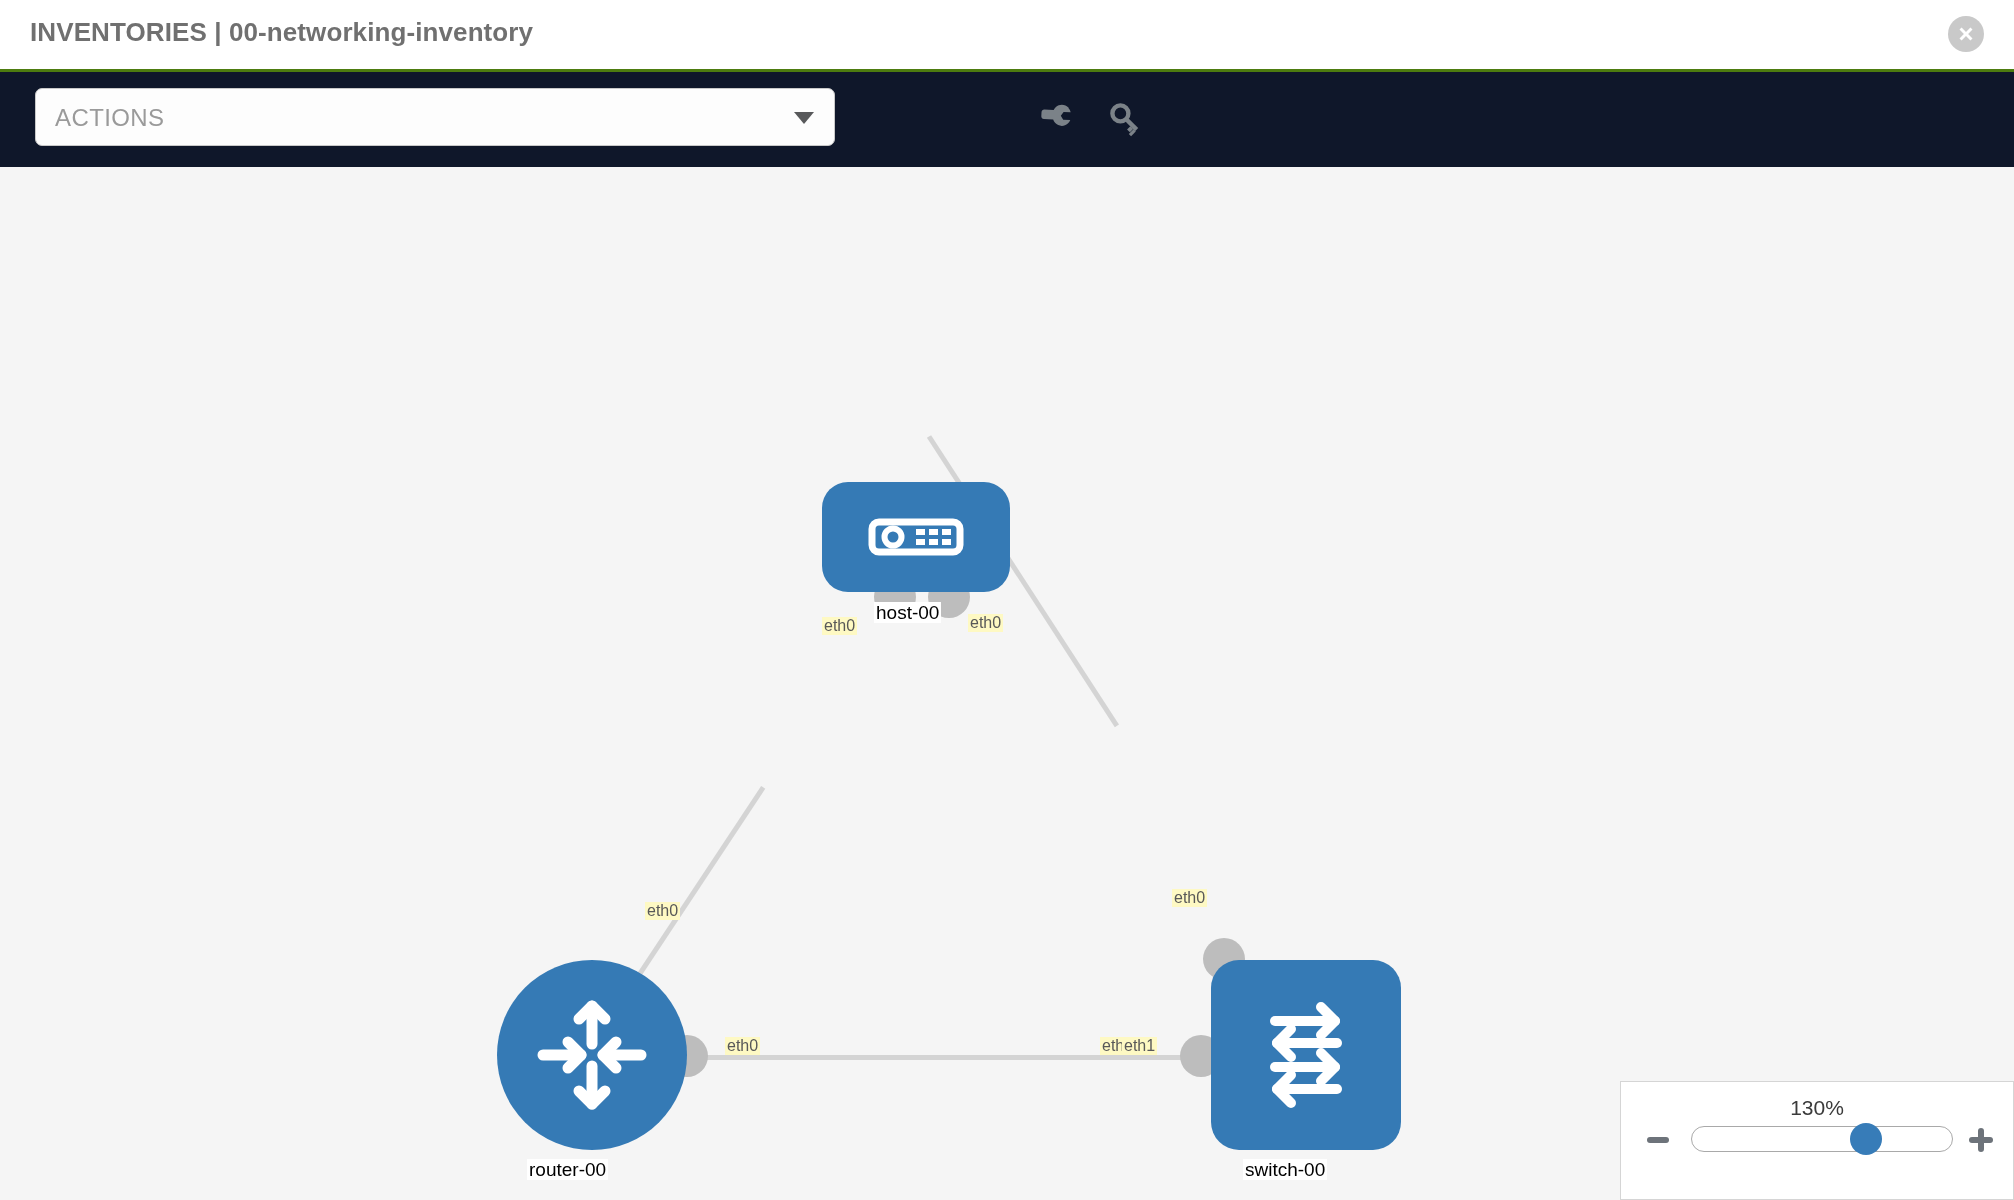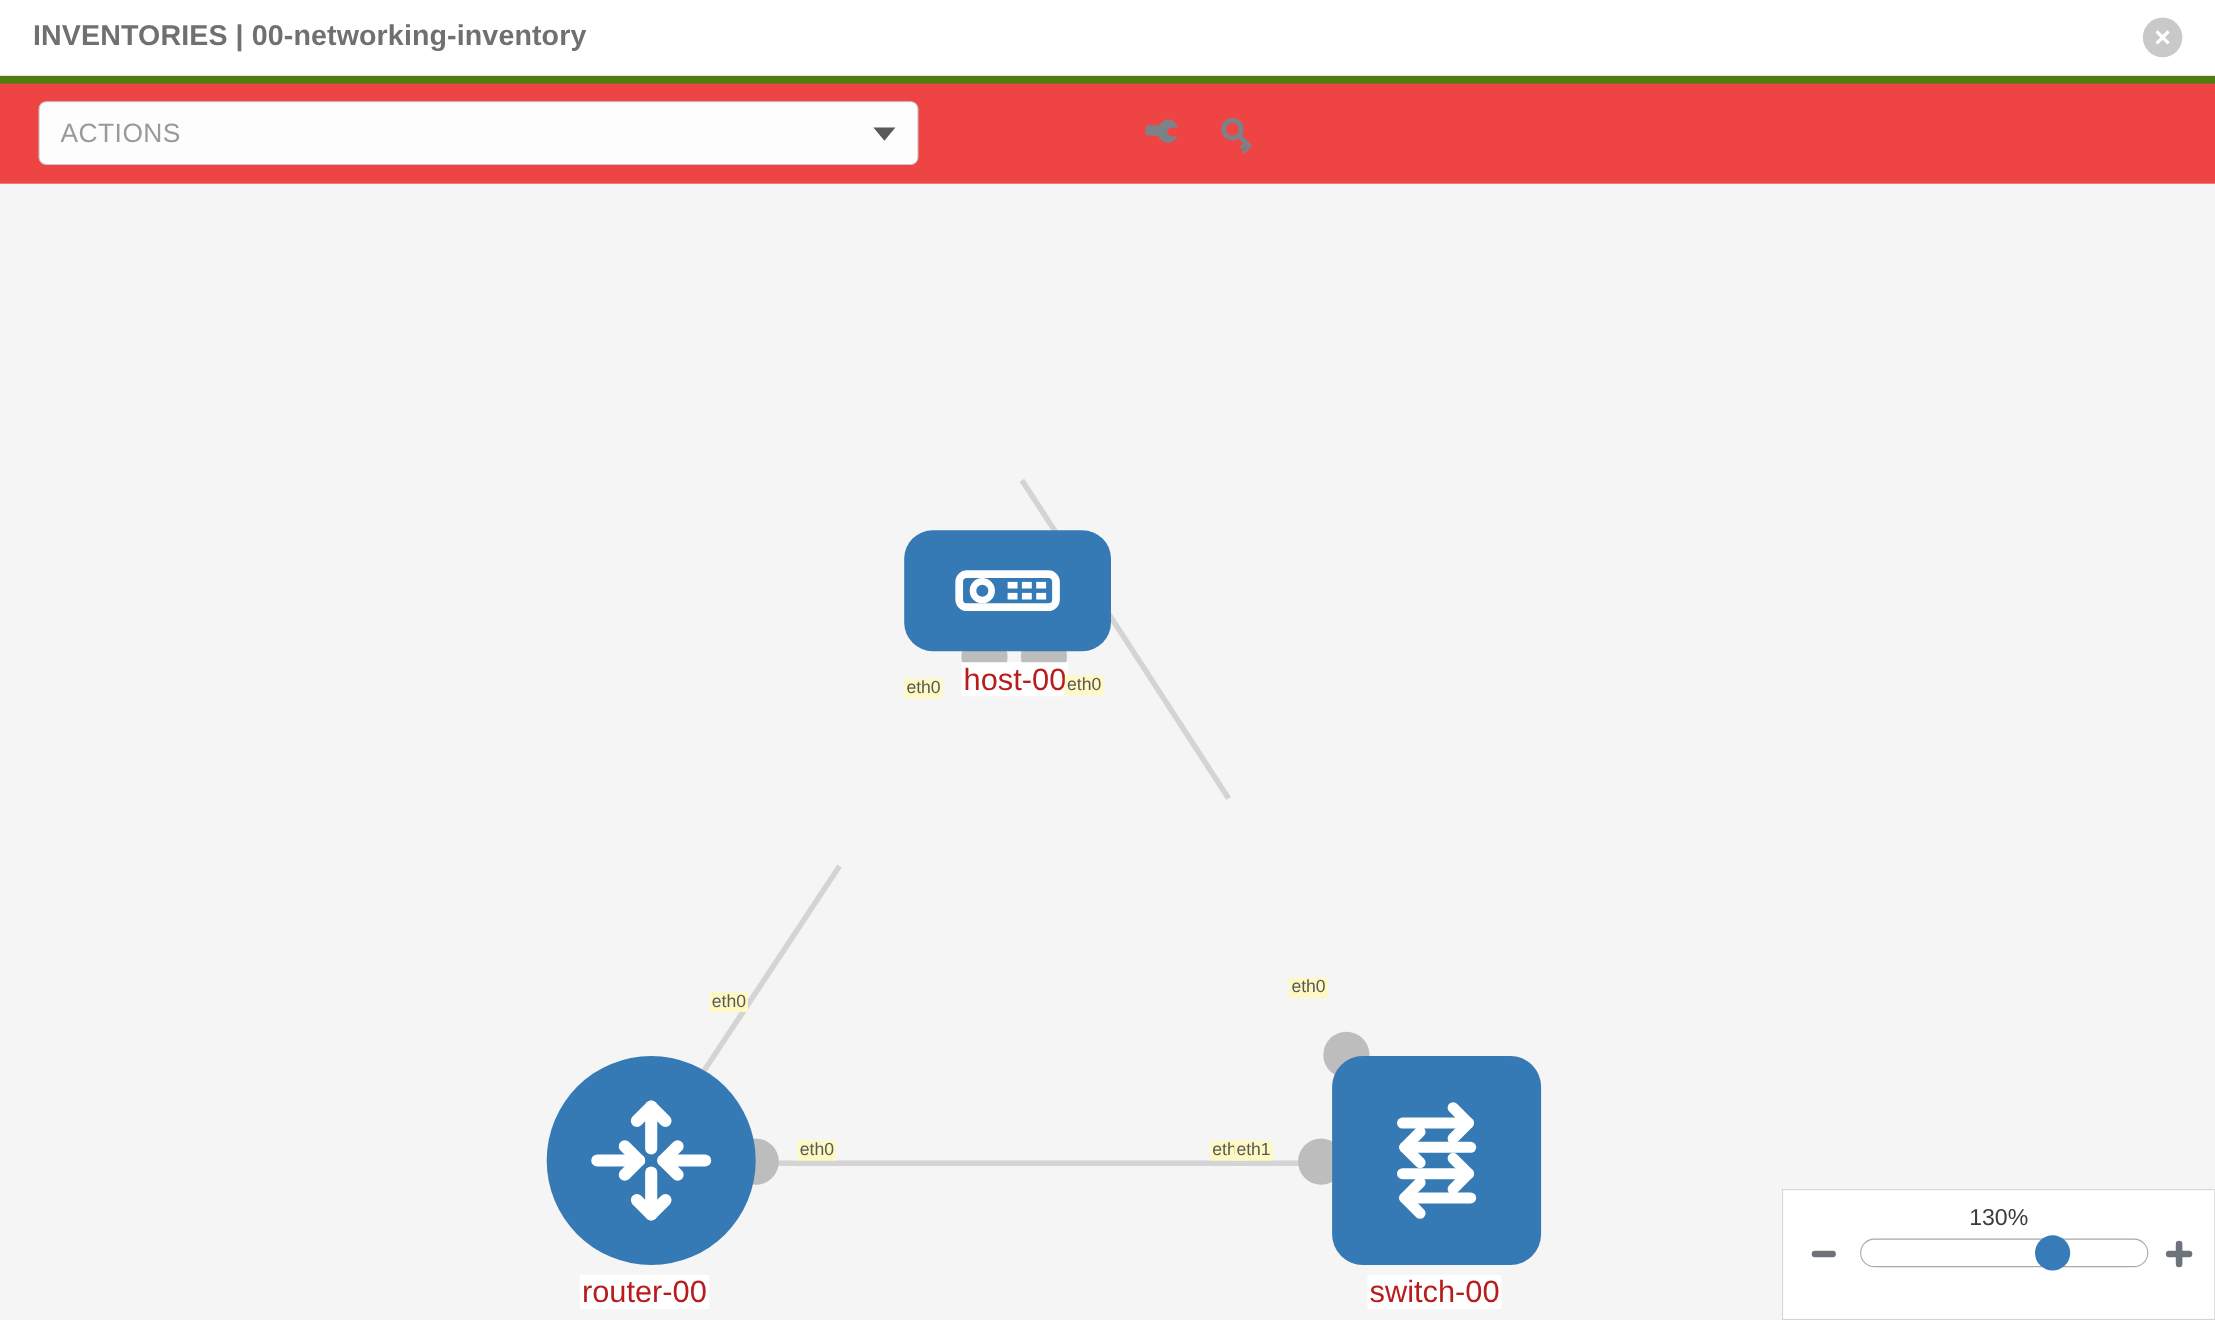--- a/index.html
+++ b/index.html
@@ -45,22 +45,22 @@
     cursor: pointer;
   }
   .close-btn svg { display: block; }
 
   
   .toolbar {
     position: absolute;
     left: 0; top: 69px;
     width: 2014px;
     height: 120px;
-    background: #ef4444;
-    border-top: 7px solid #4d7c0f;
+    background: #0f172a;
+    border-top: 3px solid #4d7c0f;
     border-bottom: 2px solid #b6b6b6;
     box-sizing: border-box;
   }
   .actions-select {
     position: absolute;
     left: 35px;
     top: 16px;
     width: 800px;
     height: 58px;
     background: #fdfdfd;
@@ -155,22 +155,22 @@
     justify-content: center;
     cursor: pointer;
   }
   .node-host   { width: 188px; height: 110px; border-radius: 26px; }
   .node-router { width: 190px; height: 190px; border-radius: 50%; }
   .node-switch { width: 190px; height: 190px; border-radius: 28px; }
 
   .node-label {
     position: absolute;
     background: #ffffff;
-    color: #b91c1c;
-    font-size: 28px;
+    color: #000000;
+    font-size: 19px;
     white-space: nowrap;
     padding: 0 2px;
     line-height: 1.12;
   }
   .if-label {
     position: absolute;
     background: #fef9c3;
     color: #585858;
     font-size: 16px;
     white-space: nowrap;

